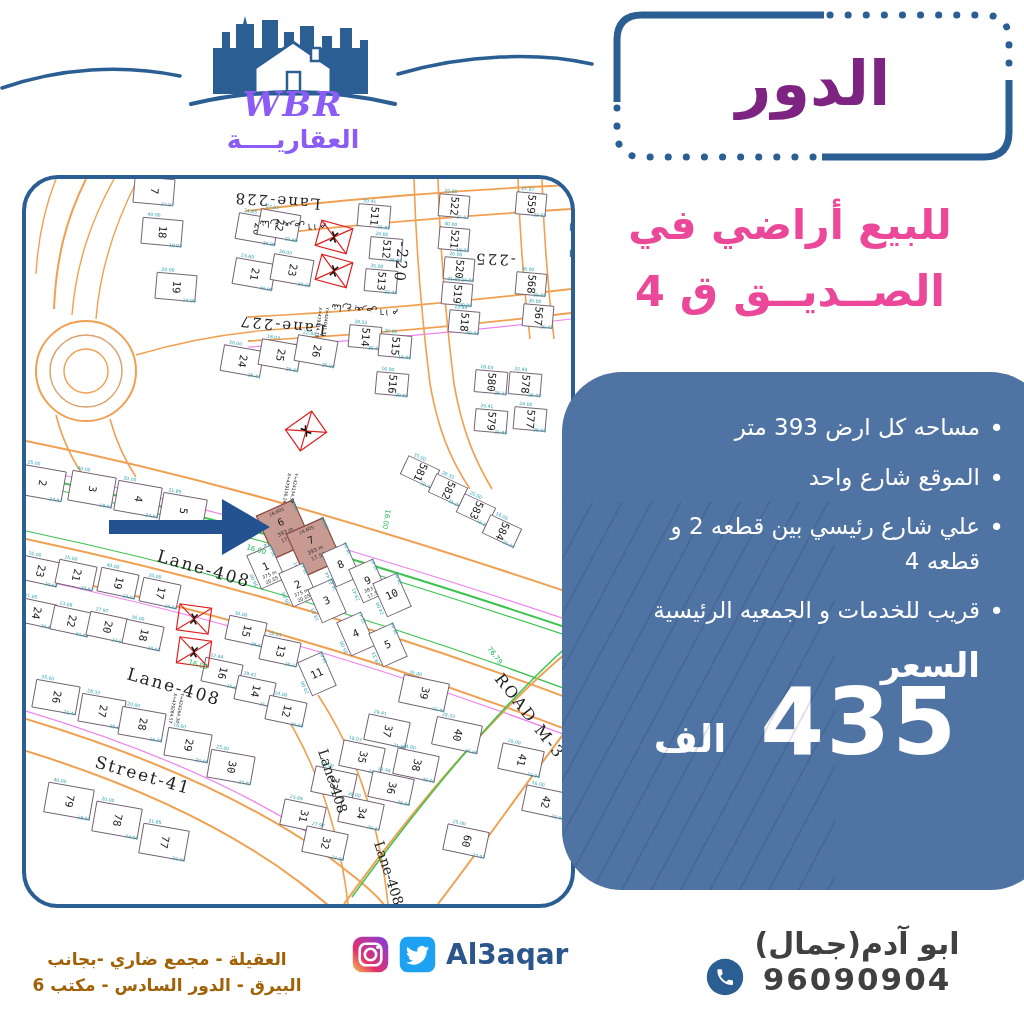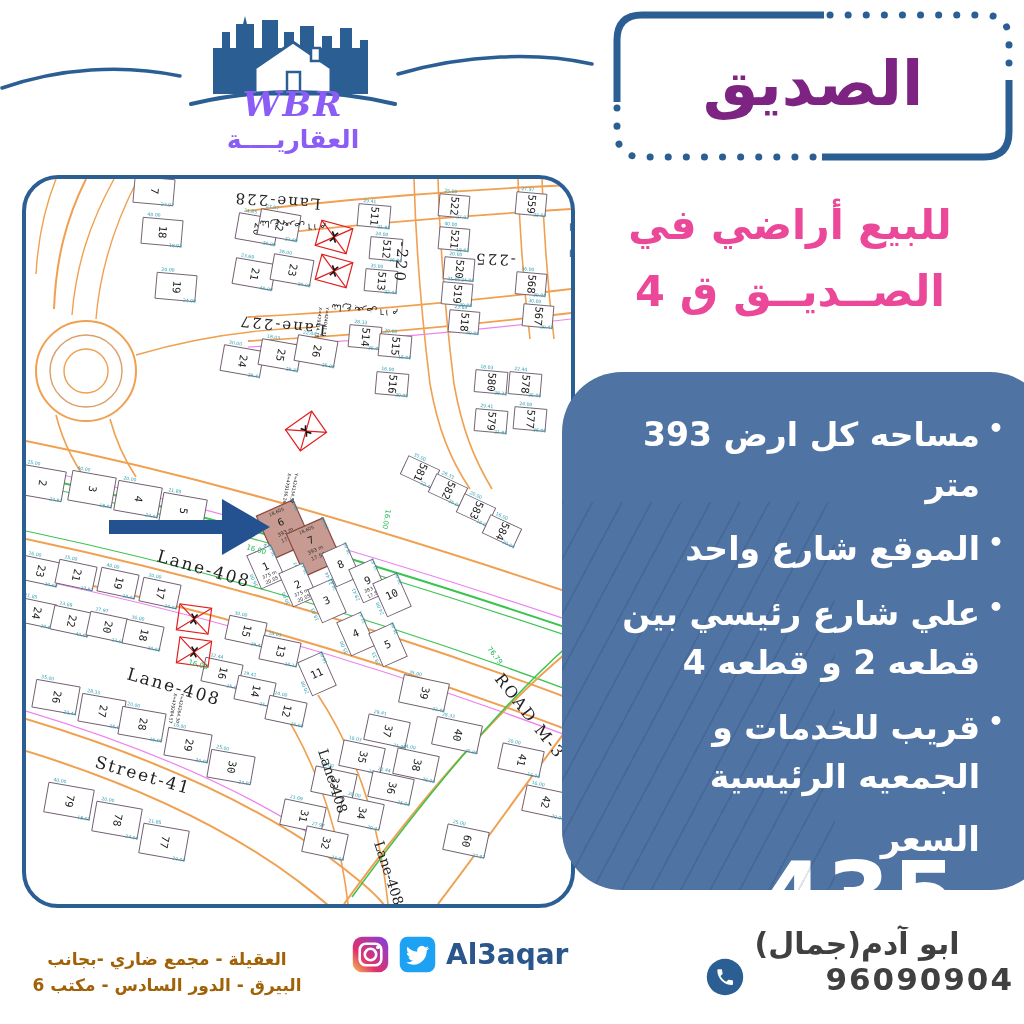--- a/index.html
+++ b/index.html
@@ -24,21 +24,21 @@
             font-weight:bold;direction:rtl;line-height:1.55;margin-left:28px;}
   .headline .l1{font-size:41px;}
   .headline .l2{font-size:43px;letter-spacing:1px;}
 
   .panel{left:562px;top:372px;right:-26px;height:518px;background:#4f73a2;
          border-radius:60px;color:#fff;direction:rtl;z-index:5;}
   .panel .stripes{position:absolute;left:0;bottom:0;width:56%;height:75%;
          background:repeating-linear-gradient(118deg,rgba(20,40,80,.13) 0 2px,transparent 2px 26px);
          border-radius:0 0 0 60px;pointer-events:none;}
   .panel ul{list-style:none;margin:0;padding:38px 46px 0 60px;}
-  .panel li{position:relative;font-size:33px;font-weight:bold;line-height:1.5;
+  .panel li{position:relative;font-size:23px;font-weight:normal;line-height:1.5;
             margin-bottom:15px;padding-right:24px;}
   .panel li::before{content:"•";position:absolute;right:0;top:0;font-size:25px;}
   .panel .price-label{font-size:34px;font-weight:bold;padding:2px 70px 0 0;}
   .panel .price-row{display:flex;flex-direction:row;align-items:flex-end;justify-content:center;
                     gap:34px;direction:ltr;margin-top:-10px;}
   .panel .unit{font-size:38px;font-weight:bold;padding-bottom:10px;}
   .panel .amount{font-size:92px;font-weight:bold;line-height:1.05;letter-spacing:2px;}
 
   
   .map{left:22px;top:175px;width:545px;height:725px;border:4px solid #2b5f94;
@@ -46,21 +46,21 @@
 
   
   .address{left:14px;top:946px;width:306px;text-align:center;color:#a16207;
            font-size:17px;font-weight:bold;direction:rtl;line-height:1.55;}
   .social{left:336px;top:936px;width:400px;color:#2a568c;}
   .social .row{display:flex;align-items:center;gap:10px;margin-bottom:6px;padding-left:16px;}
   .social .txt{font-size:28px;font-weight:bold;}
   .icon{width:37px;height:37px;display:inline-block;flex:0 0 auto;}
   .agent{right:10px;top:926px;width:314px;color:#404040;direction:rtl;text-align:center;position:absolute;}
   .agent .name{font-size:30px;font-weight:bold;}
-  .agent .phone{font-size:31px;font-weight:bold;letter-spacing:2px;text-align:right;}
+  .agent .phone{font-size:31px;font-weight:bold;letter-spacing:2px;}
   .agent .phone-ic{position:absolute;left:6px;top:32px;width:38px;height:38px;}
 </style>
 </head>
 <body>
 
 <svg class="abs" style="left:0;top:48px" width="182" height="50" viewBox="0 0 182 50">
   <path class="swoosh" d="M2 40 C60 20 122 16 180 28"></path>
 </svg>
 <svg class="abs" style="left:396px;top:42px" width="198" height="50" viewBox="0 0 198 50">
   <path class="swoosh" d="M2 32 C70 12 142 10 196 22"></path>
@@ -80,21 +80,21 @@
 
 <div class="abs badge">
   <svg width="402" height="152" viewBox="0 0 402 152">
     <g fill="none" stroke="#2b5f94" stroke-width="7">
       <path d="M212 5 H30 Q5 5 5 30 V92"></path>
       <path d="M210 147 H372 Q397 147 397 122 V70"></path>
       <path d="M218 5 H372 Q397 5 397 30 V64" stroke-linecap="round" stroke-dasharray="0.1 18"></path>
       <path d="M5 98 V122 Q5 147 30 147 H204" stroke-linecap="round" stroke-dasharray="0.1 18"></path>
     </g>
   </svg>
-  <div class="txt" dir="rtl">الصديق</div>
+  <div class="txt" dir="rtl">الدور</div>
 </div>
 
 <div class="abs headline">
   <div class="l1">للبيع أراضي في</div>
   <div class="l2">الصــديــق ق 4</div>
 </div>
 
 <div class="abs panel">
   <div class="stripes"></div>
   <ul>

